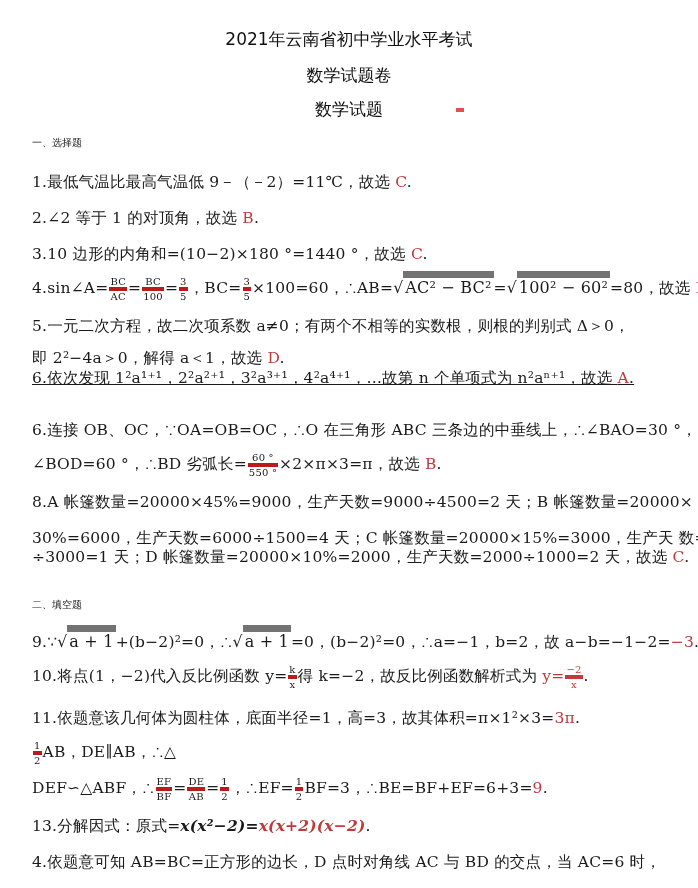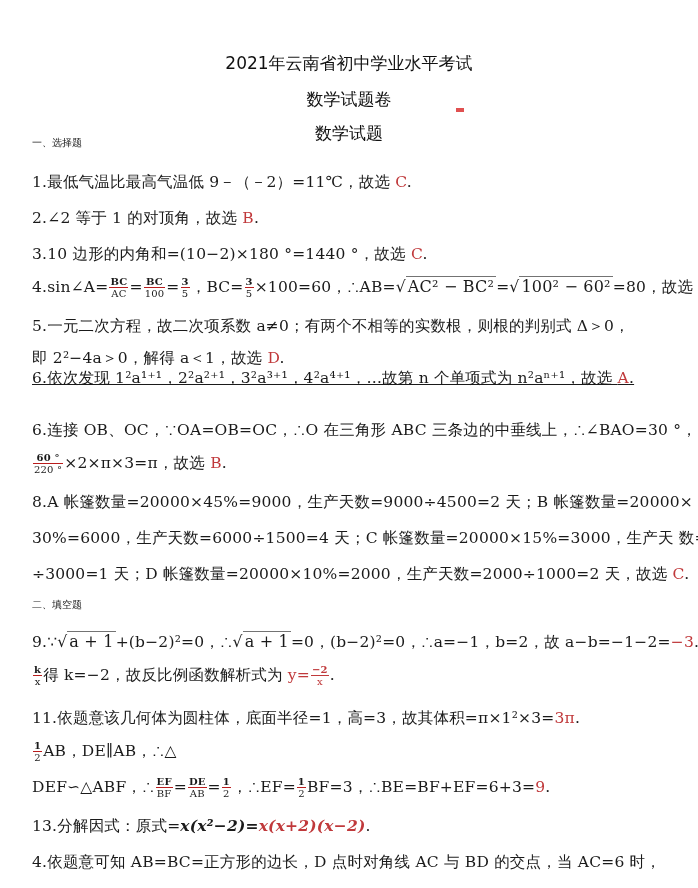--- a/index.html
+++ b/index.html
@@ -1,27 +1,27 @@
 <!DOCTYPE html>
 <html><head>
 <meta charset="utf-8">
 <style>
   html, body { margin:0; padding:0; background:#ffffff; }
   body { width:698px; height:888px; overflow:hidden; position:relative;
          font-family:"DejaVu Serif","Liberation Serif",serif; color:#1a1a1a; }
   .title { position:absolute; left:0; width:698px; text-align:center;
-           font-family:"DejaVu Sans","Liberation Sans",sans-serif; font-size:17px; color:#111;margin-top:24px; }
+           font-family:"DejaVu Sans","Liberation Sans",sans-serif; font-size:17px; color:#111; }
   .line { position:absolute; left:32px; font-size:15.5px; white-space:nowrap; letter-spacing:0.2px; }
   .sec  { position:absolute; left:32px; font-size:10px; white-space:nowrap; }
   .red { color:#c0393b; }
   .frac { display:inline-block; vertical-align:middle; text-align:center; font-size:10px; line-height:11px; margin:0 1px; }
-  .frac .n { display:block; border-bottom:1px solid #b91c1c; padding:0 1px;font-weight:bold; }
+  .frac .n { display:block; border-bottom:4px solid #b91c1c; padding:0 1px; }
   .frac .d { display:block; padding:0 1px; }
   .frac.red .n { border-bottom-color:#c0393b; }
-  .sqrt { border-top:1px solid #737373; padding:0 2px; font-size:16px; }
+  .sqrt { border-top:7px solid #737373; padding:0 2px; font-size:16px; }
   .it { font-style:italic; font-weight:bold; }
   .mark { position:absolute; left:456px; top:108px; width:8px; height:4px; background:#e05050; }
 </style>
 </head>
 <body>
 
 <div class="title" style="top:28px;">2021年云南省初中学业水平考试</div>
 <div class="title" style="top:64px;">数学试题卷</div>
 <div class="title" style="top:98px;">数学试题</div>
 <div class="mark"></div>
@@ -35,31 +35,31 @@
 <div class="line" style="top:276px;">
   <span>4.sin∠A=</span><span class="frac"><span class="n">BC</span><span class="d">AC</span></span><span>=</span><span class="frac"><span class="n">BC</span><span class="d">100</span></span><span>=</span><span class="frac"><span class="n">3</span><span class="d">5</span></span><span>，BC=</span><span class="frac"><span class="n">3</span><span class="d">5</span></span><span>×100=60，∴AB=√</span><span class="sqrt">AC² − BC²</span><span>=√</span><span class="sqrt">100² − 60²</span><span>=80，故选 </span><span class="red">D</span>
 </div>
 
 <div class="line" style="top:316px;">5.一元二次方程，故二次项系数 a≠0；有两个不相等的实数根，则根的判别式 Δ＞0，</div>
 <div class="line" style="top:348px;text-align:center;"><span>即 2²−4a＞0，解得 a＜1，故选 </span><span class="red">D</span><span>.</span></div>
 
 <div class="line" style="top:368px;text-decoration:underline;"><span>6.依次发现 1²a¹⁺¹，2²a²⁺¹，3²a³⁺¹，4²a⁴⁺¹，…故第 n 个单项式为 n²aⁿ⁺¹，故选 </span><span class="red">A</span><span>.</span></div>
 
 <div class="line" style="top:420px;">6.连接 OB、OC，∵OA=OB=OC，∴O 在三角形 ABC 三条边的中垂线上，∴∠BAO=30 °，</div>
-<div class="line" style="top:452px;"><span class="frac"><span class="n">60 °</span><span class="d">220 °</span></span><span>×2×π×3=π，故选 </span><span class="red">B</span><span>.</span></div>
+<div class="line" style="top:452px;"><span>∠BOD=60 °，∴BD 劣弧长=</span><span class="frac"><span class="n">60 °</span><span class="d">550 °</span></span><span>×2×π×3=π，故选 </span><span class="red">B</span><span>.</span></div>
 
 <div class="line" style="top:492px;">8.A 帐篷数量=20000×45%=9000，生产天数=9000÷4500=2 天；B 帐篷数量=20000×</div>
 <div class="line" style="top:528px;">30%=6000，生产天数=6000÷1500=4 天；C 帐篷数量=20000×15%=3000，生产天 数=3000</div>
-<div class="line" style="top:564px;"><span>÷3000=1 天；D 帐篷数量=20000×10%=2000，生产天数=2000÷1000=2 天，故选 </span><span class="red">C</span><span>.</span></div>
+<div class="line" style="top:547px;"><span>÷3000=1 天；D 帐篷数量=20000×10%=2000，生产天数=2000÷1000=2 天，故选 </span><span class="red">C</span><span>.</span></div>
 
 <div class="sec" style="top:598px;">二、填空题</div>
 
 <div class="line" style="top:632px;"><span>9.∵√</span><span class="sqrt">a + 1</span><span>+(b−2)²=0，∴√</span><span class="sqrt">a + 1</span><span>=0，(b−2)²=0，∴a=−1，b=2，故 a−b=−1−2=</span><span class="red">−3</span><span>.</span></div>
 
-<div class="line" style="top:664px;"><span class="frac"><span class="n">k</span><span class="d">x</span></span><span>得 k=−2，故反比例函数解析式为 </span><span class="red">y=</span><span class="frac red"><span class="n">−2</span><span class="d">x</span></span><span>.</span></div>
+<div class="line" style="top:664px;"><span>10.将点(1，−2)代入反比例函数 y=</span><span class="frac"><span class="n">k</span><span class="d">x</span></span><span>得 k=−2，故反比例函数解析式为 </span><span class="red">y=</span><span class="frac red"><span class="n">−2</span><span class="d">x</span></span><span>.</span></div>
 
 <div class="line" style="top:708px;"><span>11.依题意该几何体为圆柱体，底面半径=1，高=3，故其体积=π×1²×3=</span><span class="red">3π</span><span>.</span></div>
 
 <div class="line" style="top:740px;"><span class="frac"><span class="n">1</span><span class="d">2</span></span><span>AB，DE∥AB，∴△</span></div>
 <div class="line" style="top:776px;"><span>DEF∽△ABF，∴</span><span class="frac"><span class="n">EF</span><span class="d">BF</span></span><span>=</span><span class="frac"><span class="n">DE</span><span class="d">AB</span></span><span>=</span><span class="frac"><span class="n">1</span><span class="d">2</span></span><span>，∴EF=</span><span class="frac"><span class="n">1</span><span class="d">2</span></span><span>BF=3，∴BE=BF+EF=6+3=</span><span class="red">9</span><span>.</span></div>
 
 <div class="line" style="top:816px;"><span>13.分解因式：原式=</span><span class="it">x(x²−2)=</span><span class="red it">x(x+2)(x−2)</span><span>.</span></div>
 
 <div class="line" style="top:852px;">4.依题意可知 AB=BC=正方形的边长，D 点时对角线 AC 与 BD 的交点，当 AC=6 时，</div>
 

